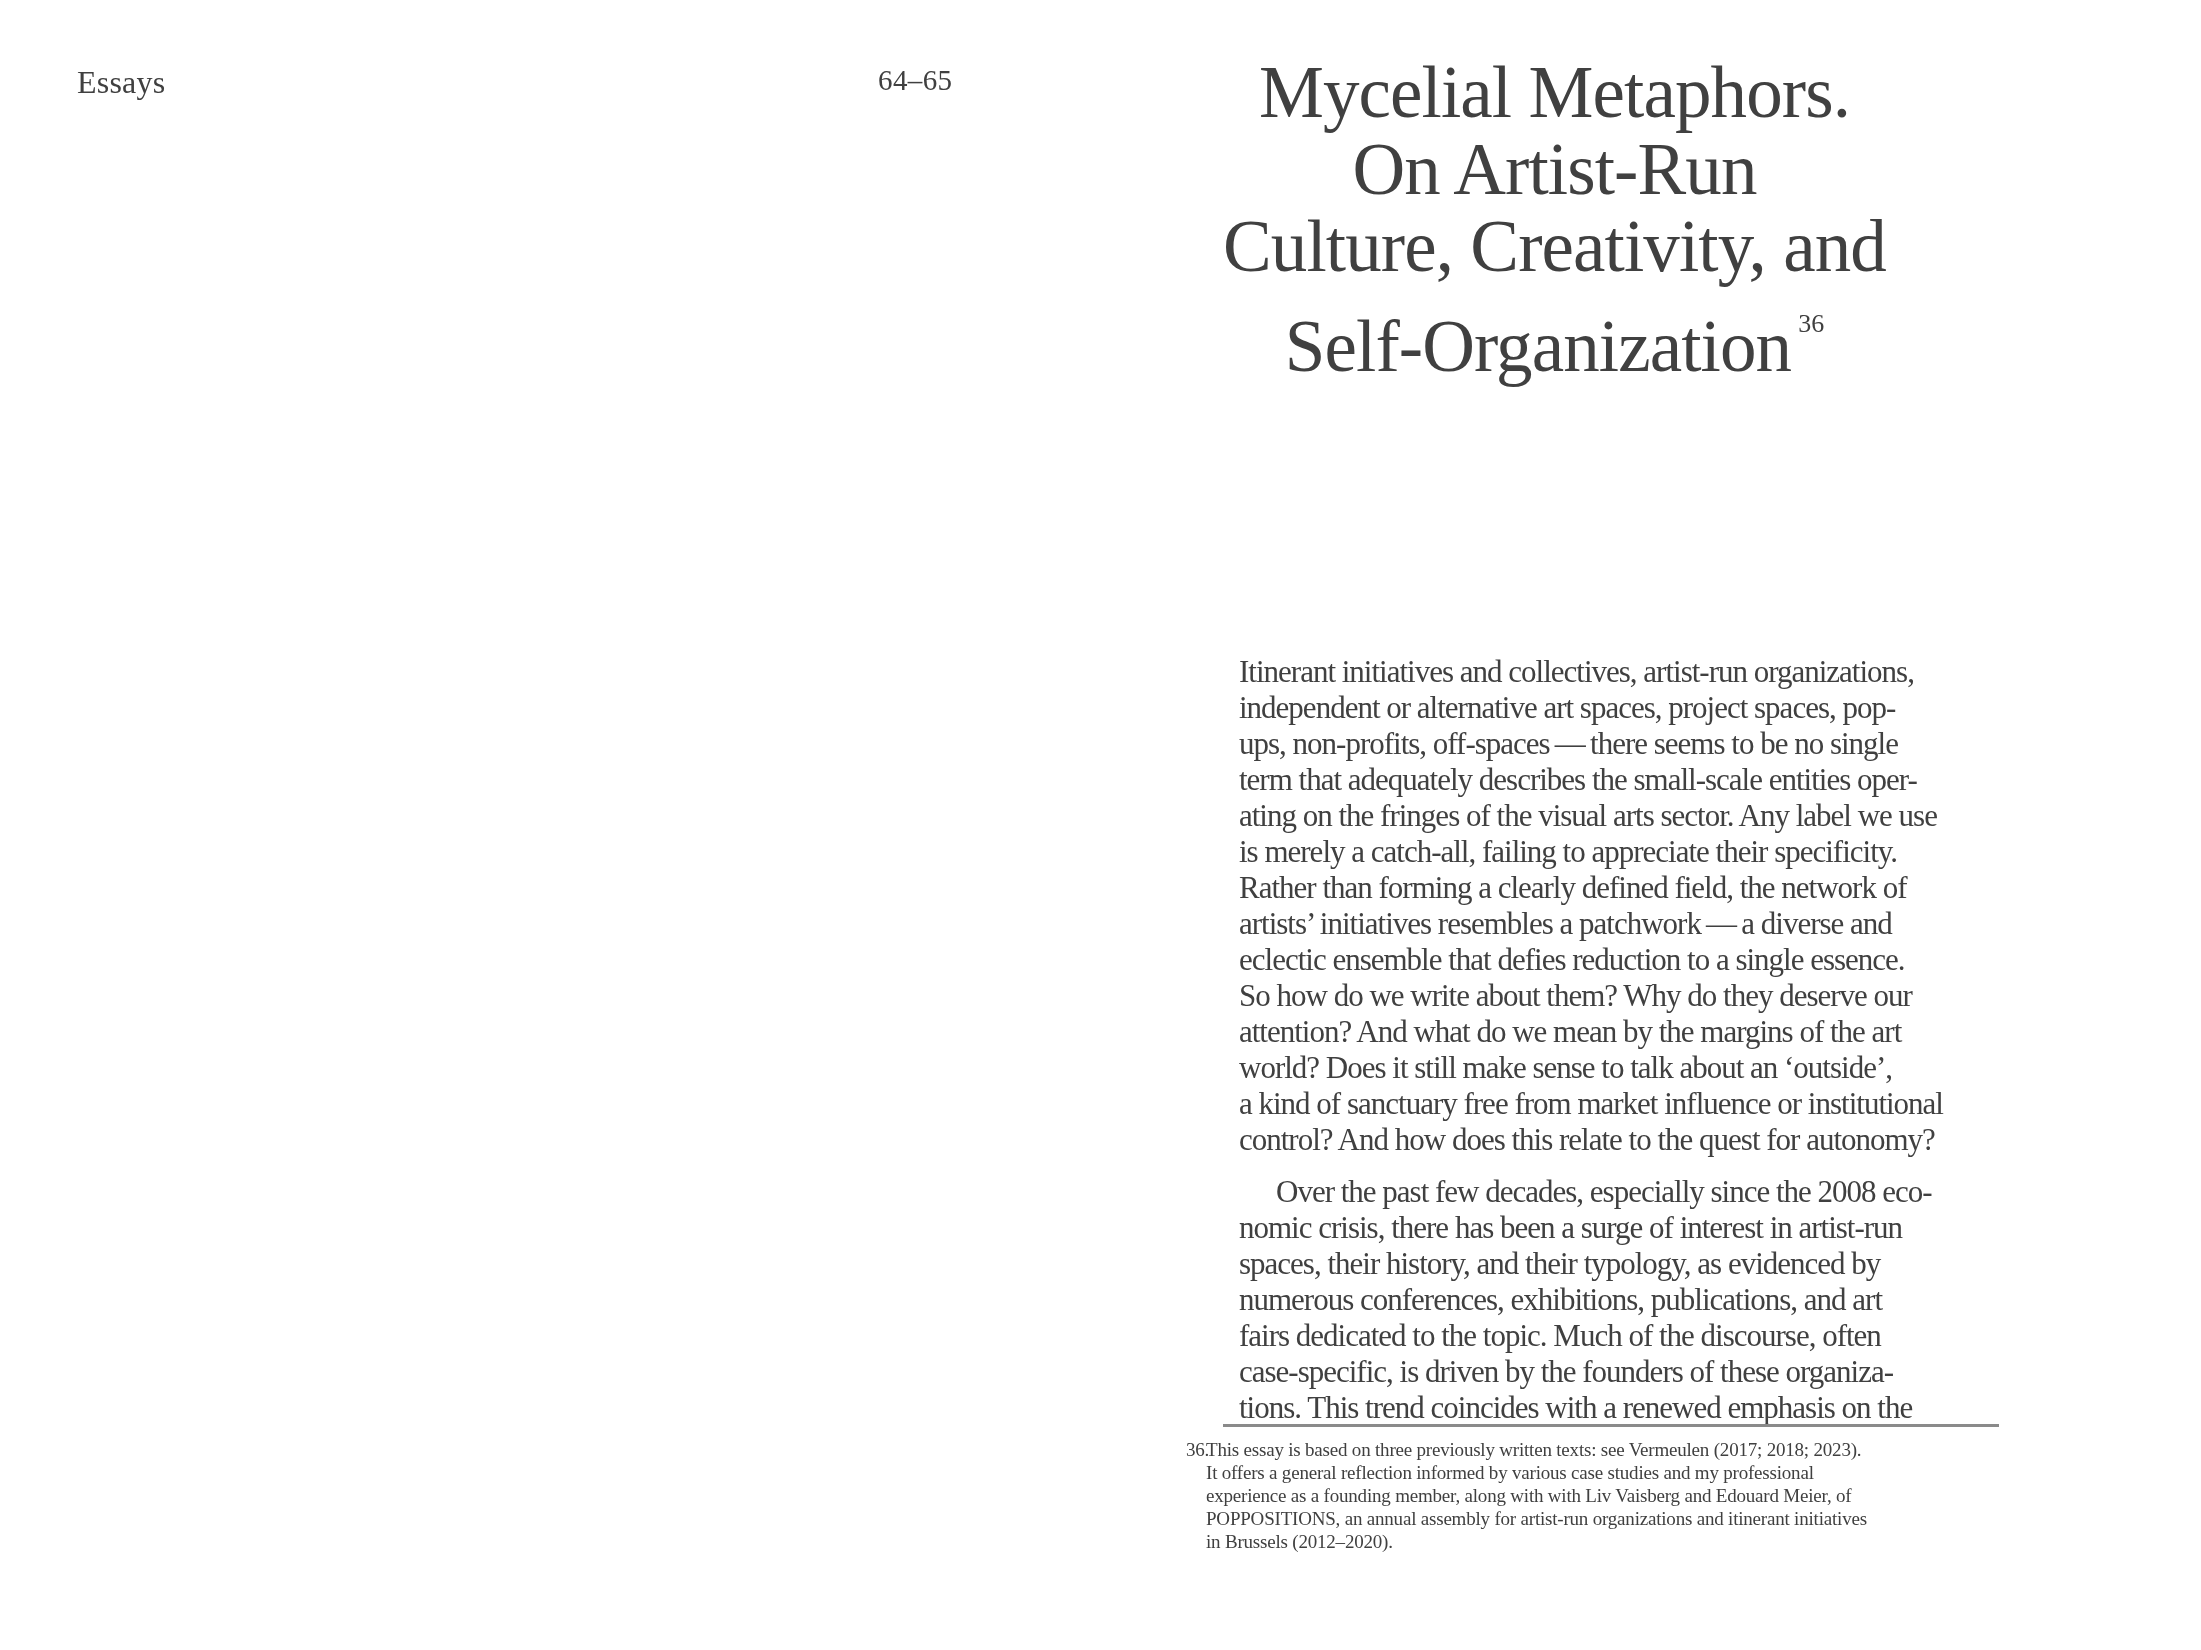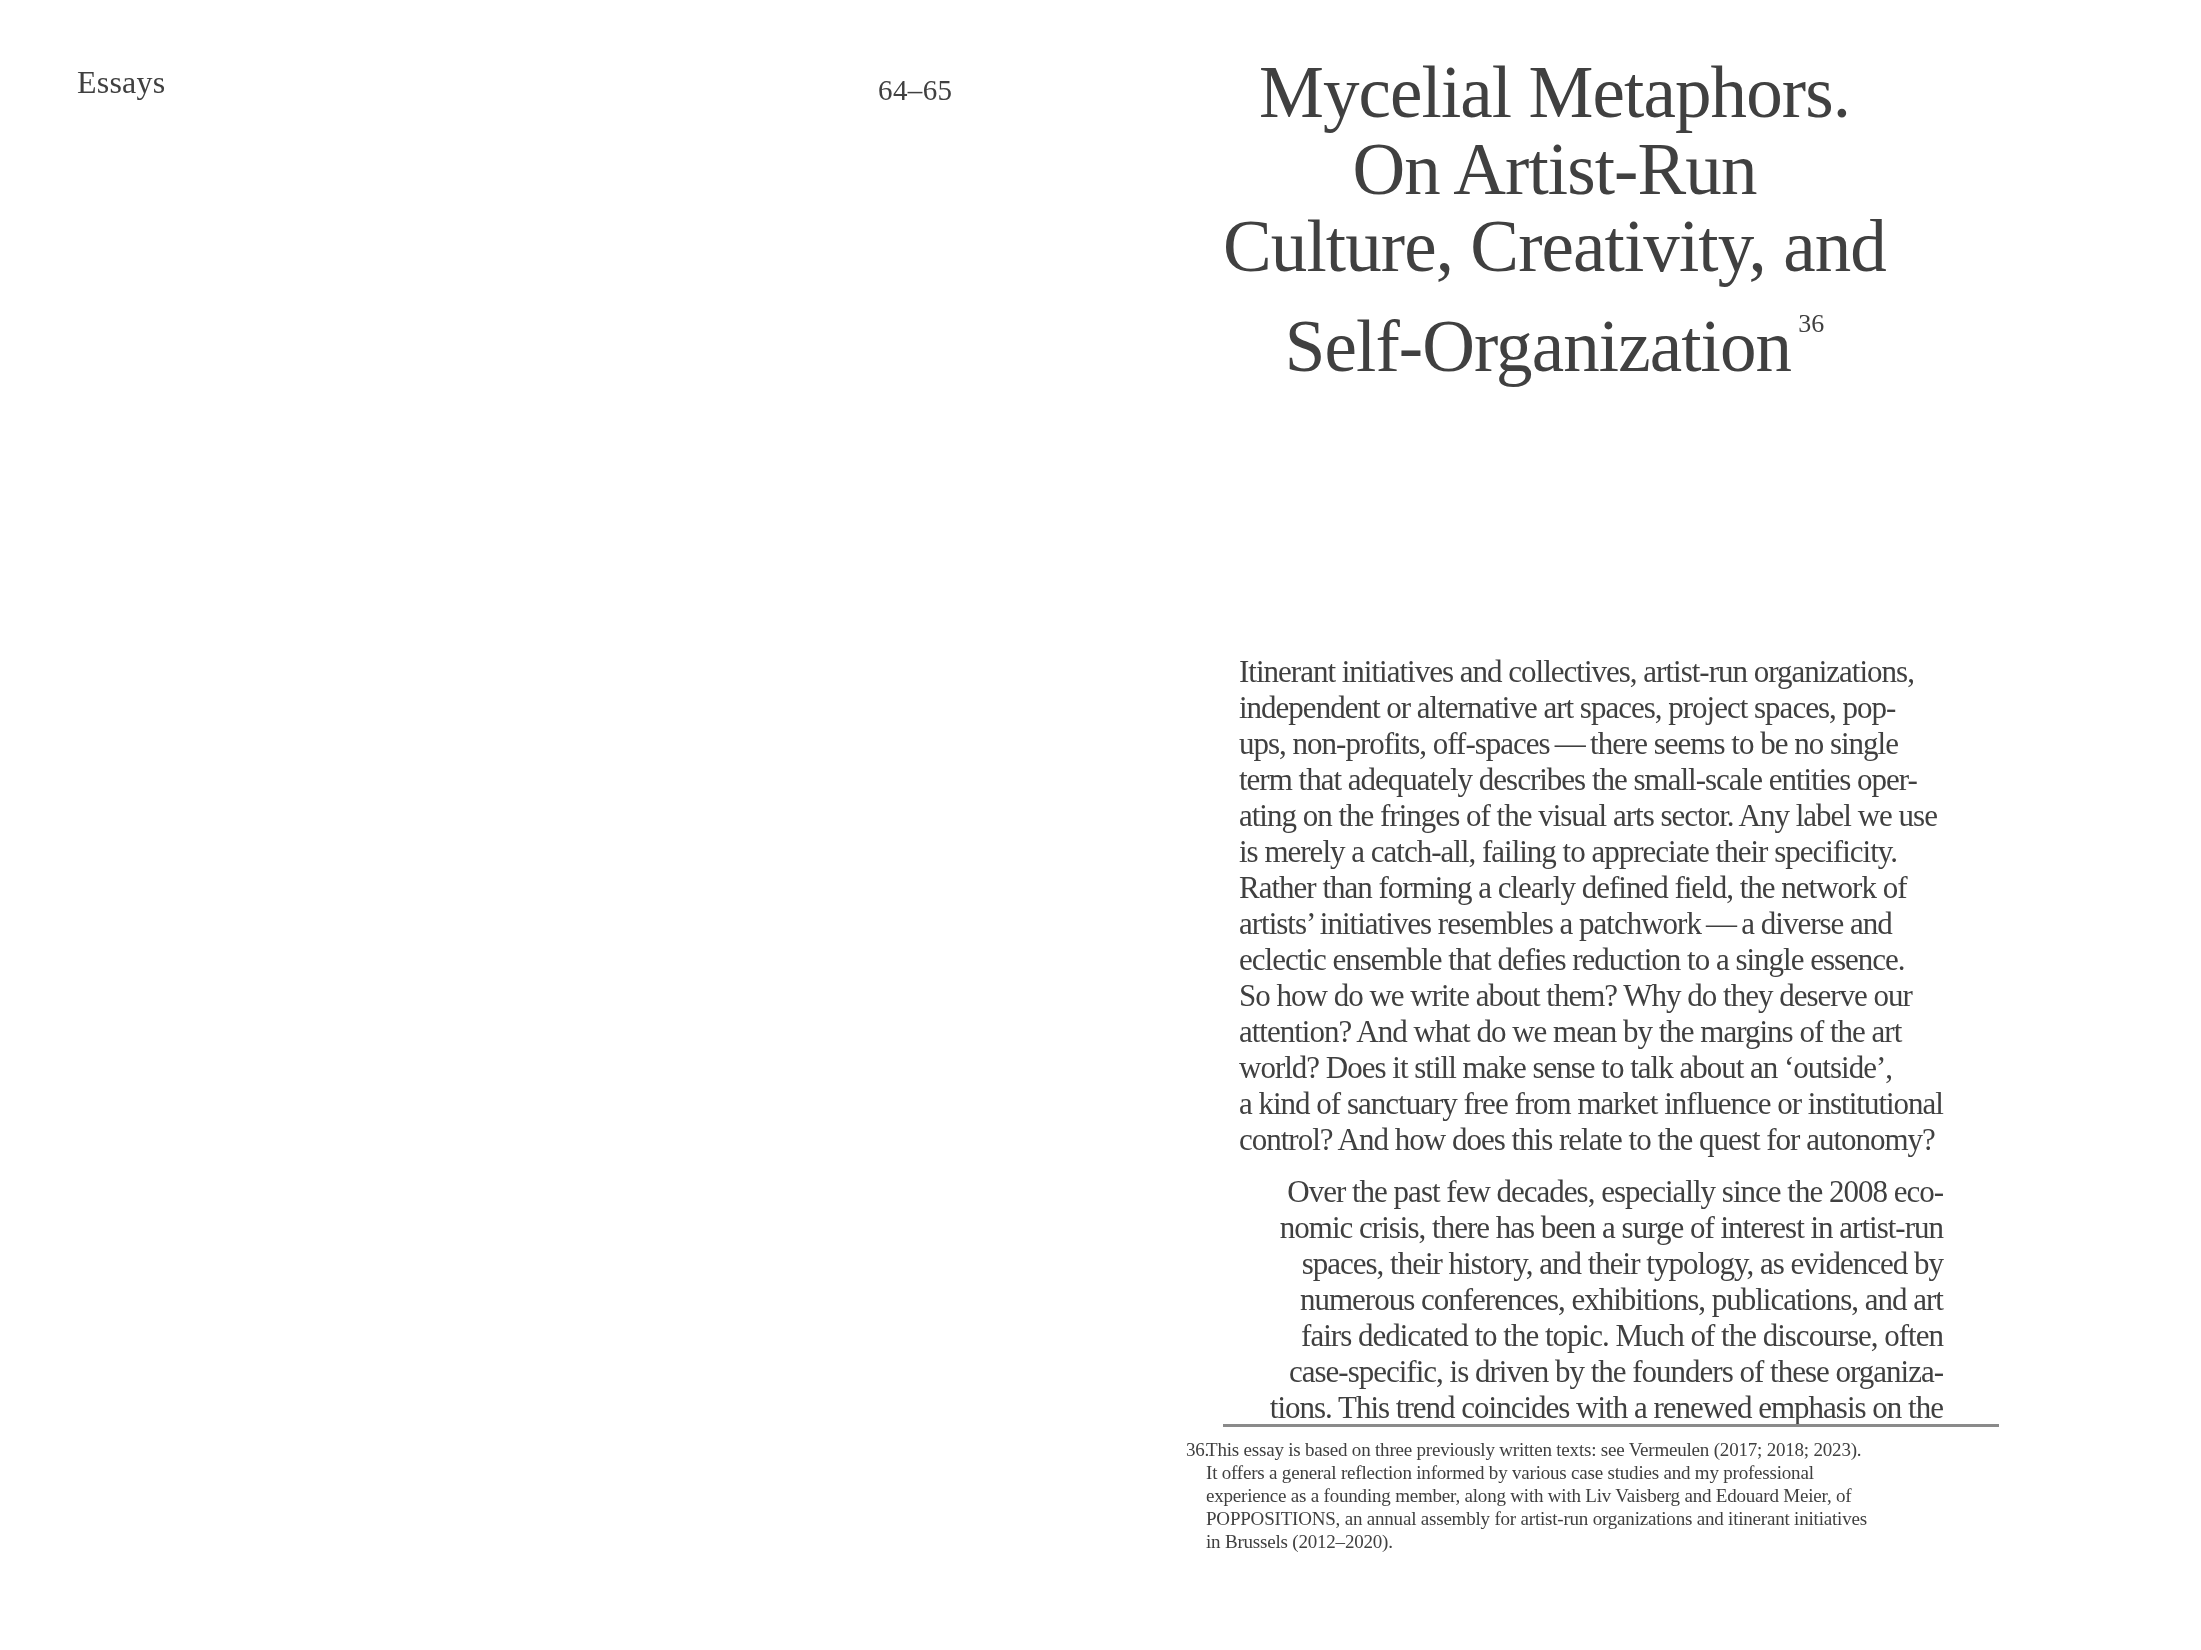--- a/index.html
+++ b/index.html
@@ -20,21 +20,21 @@
     position: absolute;
     left: 77px;
     top: 63px;
     font-size: 32px;
     line-height: 38px;
     letter-spacing: 0.2px;
   }
   .page-numbers {
     position: absolute;
     left: 878px;
-    top: 74px;
+    top: 64px;
     font-size: 29px;
     line-height: 33px;
     letter-spacing: 0.4px;
   }
   .title {
     position: absolute;
     left: 1223px;
     top: 54px;
     margin: 0;
     font-weight: 400;
@@ -59,21 +59,20 @@
   }
   .para {
     margin: 16px;
     font-size: 31px;
     line-height: 36px;
     letter-spacing: -1px;
     white-space: pre;
   }
   .para.indent {
     text-indent: 37px;
-    text-align: right;
   }
   .footnote-rule {
     position: absolute;
     left: 1223px;
     top: 1424px;
     width: 776px;
     height: 2.6px;
     background: #8a8a8a;
   }
   .footnote {

